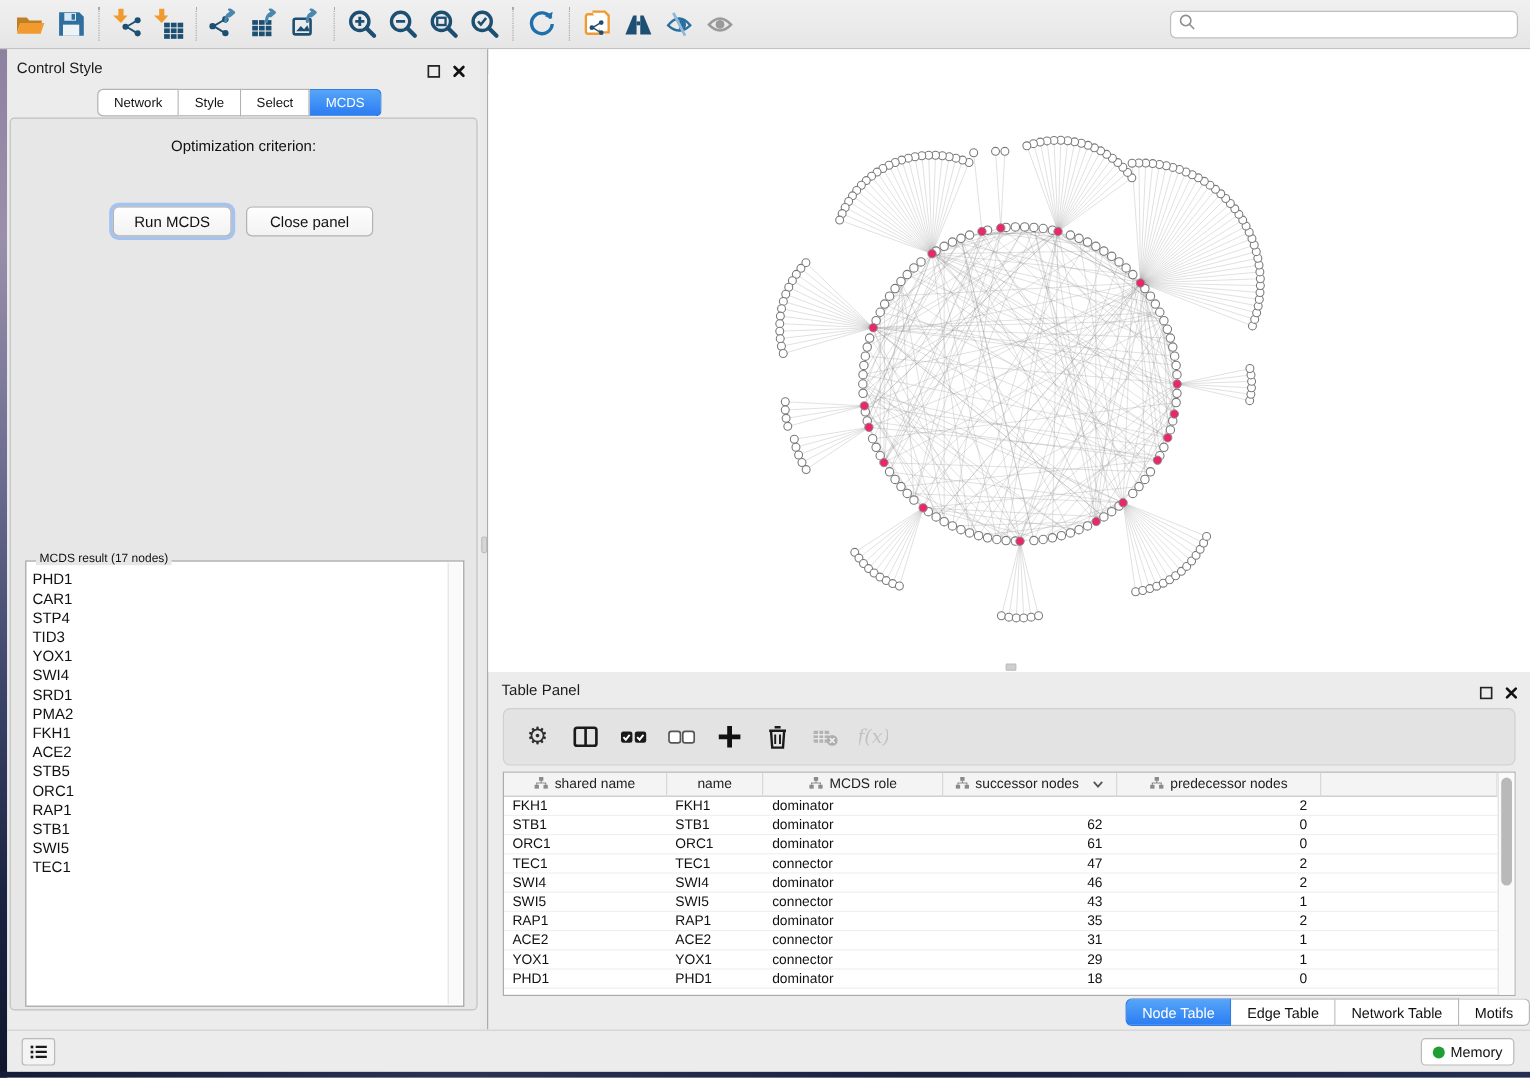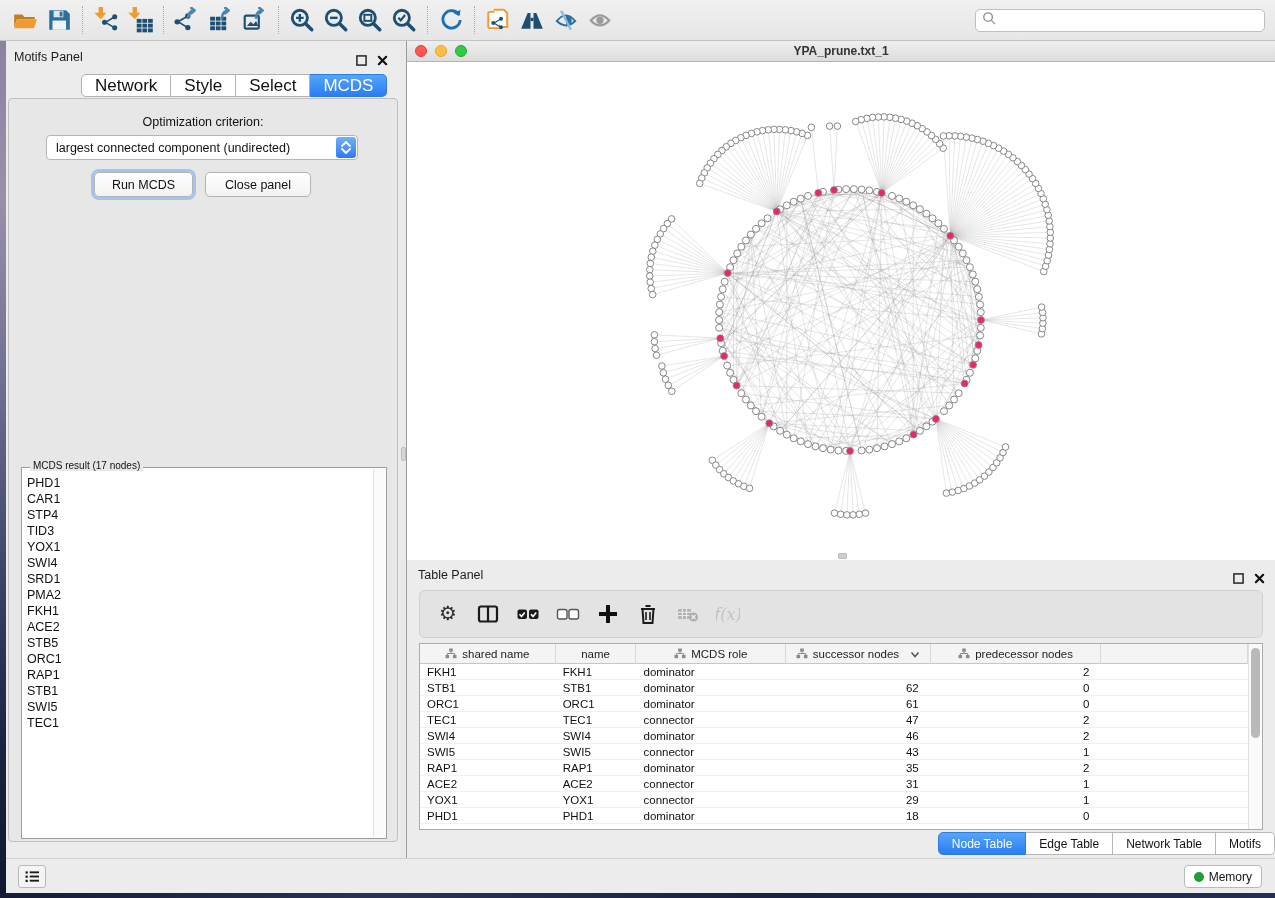--- a/index.html
+++ b/index.html
@@ -24,21 +24,21 @@
     background:linear-gradient(90deg,#151c38,#2a3354 30%,#1a2240 60%,#242e52); }
 
   
   #control-panel { left:6px; top:41px; width:394px; height:817px; background:#ececec; }
   .panel-title { font-size:12.5px; color:#1c1c1c; }
   .winbtns { position:absolute; display:flex; gap:10px; align-items:center; }
   #cp-content { position:absolute; left:2px; top:57px; width:390px; height:744px;
     background:#e7e7e7; border:1px solid #c0c0c0; border-radius:4px; }
   #cp-tabs { position:absolute; top:33px; left:75px; height:23px; display:flex; }
   .seg { height:23px; background:#fff; border:1px solid #b2b2b2; border-left:none;
-    display:flex; align-items:center; justify-content:center; font-size:17px; color:#111; padding:0 13px; }
+    display:flex; align-items:center; justify-content:center; font-size:11px; color:#111; padding:0 13px; }
   .seg:first-child { border-left:1px solid #b2b2b2; border-radius:5px 0 0 5px; }
   .seg:last-child { border-radius:0 5px 5px 0; }
   .seg.active { background:linear-gradient(#55a5f8,#2b7df3); color:#fff; border-color:#2f7ce0; }
   #opt-label { position:absolute; top:16px; width:100%; text-align:center; font-size:12.5px; color:#111; }
   #opt-select { position:absolute; left:37px; top:36px; width:312px; height:25px; background:#fff;
     border:1px solid #b5b5b5; border-radius:4px; font-size:12.5px; color:#111;
     display:flex; align-items:center; padding-left:9px; }
   #opt-stepper { position:absolute; right:1px; top:1px; width:20px; height:21px; border-radius:3px;
     background:linear-gradient(#6fb1fb,#2d7bf5); display:flex; flex-direction:column;
     align-items:center; justify-content:center; gap:1px; }
@@ -277,48 +277,37 @@
         </svg>
     </span>
     <input value="" placeholder="" style="">
   </div>
 </div>
 
 <div id="left-strip" class="abs"></div>
 <div id="bottom-strip" class="abs"></div>
 
 <div id="control-panel" class="abs">
-  <div class="panel-title abs" style="left:8px;top:9px;">Motifs Panel</div>
+  <div class="panel-title abs" style="left:8px;top:9px;">Control Style</div>
   <div class="winbtns" style="left:350px;top:11px;">
     <span><svg width="11" height="11" viewBox="0 0 12 12">
           <rect x="1" y="1" width="10" height="10" fill="none" stroke="#222" stroke-width="1.6"></rect>
         </svg></span>
     <span><svg width="11" height="11" viewBox="0 0 12 12">
           <path d="M2 2 L10 10 M10 2 L2 10" stroke="#111" stroke-width="2.4" stroke-linecap="round"></path>
         </svg></span>
   </div>
   <div id="cp-tabs">
       <div class="seg">Network</div>
       <div class="seg">Style</div>
       <div class="seg">Select</div>
       <div class="seg active">MCDS</div>
     </div>
   <div id="cp-content">
     <div id="opt-label">Optimization criterion:</div>
-    <div id="opt-select">
-      <span>largest connected component (undirected)</span>
-      <span id="opt-stepper">
-        <svg width="10" height="6" viewBox="0 0 10 6">
-            <path d="M1 5 L5 1 L9 5" fill="none" stroke="#fff" stroke-width="1.8" stroke-linecap="round"></path>
-          </svg>
-        <svg width="10" height="6" viewBox="0 0 10 6">
-            <path d="M1 1 L5 5 L9 1" fill="none" stroke="#fff" stroke-width="1.8" stroke-linecap="round"></path>
-          </svg>
-      </span>
-    </div>
     <div id="run-btn" class="btn">Run MCDS</div>
     <div id="close-btn" class="btn">Close panel</div>
     <div id="mcds-group">
       <span id="mcds-legend">MCDS result (17 nodes)</span>
       <div id="mcds-list">
           <div>PHD1</div>
           <div>CAR1</div>
           <div>STP4</div>
           <div>TID3</div>
           <div>YOX1</div>
@@ -337,26 +326,20 @@
       <div id="mcds-scroll"></div>
     </div>
   </div>
 </div>
 
 <div id="v-divider" class="abs">
     <div id="v-grip"></div>
   </div>
 
 <div id="network-window" class="abs">
-  <div id="net-titlebar">
-    <span class="light" style="background:#fd5754;border:1px solid #e33e3a;"></span>
-    <span class="light" style="background:#fdbe41;border:1px solid #e0a52f;margin-left:8px;"></span>
-    <span class="light" style="background:#34c84a;border:1px solid #22a836;margin-left:8px;"></span>
-    <span id="net-title">YPA_prune.txt_1</span>
-  </div>
   <div id="net-canvas"><svg width="868" height="498" viewBox="0 0 868 498">
       <g stroke="#8f8f8f" stroke-opacity="0.32" stroke-width="0.7">
           <line x1="369.7" y1="149.4" x2="562.9" y2="205.2"></line>
           <line x1="369.7" y1="149.4" x2="401.0" y2="382.1"></line>
           <line x1="369.7" y1="149.4" x2="547.1" y2="337.5"></line>
           <line x1="369.7" y1="149.4" x2="570.3" y2="288.8"></line>
           <line x1="369.7" y1="149.4" x2="570.3" y2="227.2"></line>
           <line x1="369.7" y1="149.4" x2="512.9" y2="147.2"></line>
           <line x1="369.7" y1="149.4" x2="485.0" y2="382.1"></line>
           <line x1="369.7" y1="149.4" x2="338.9" y2="178.5"></line>

